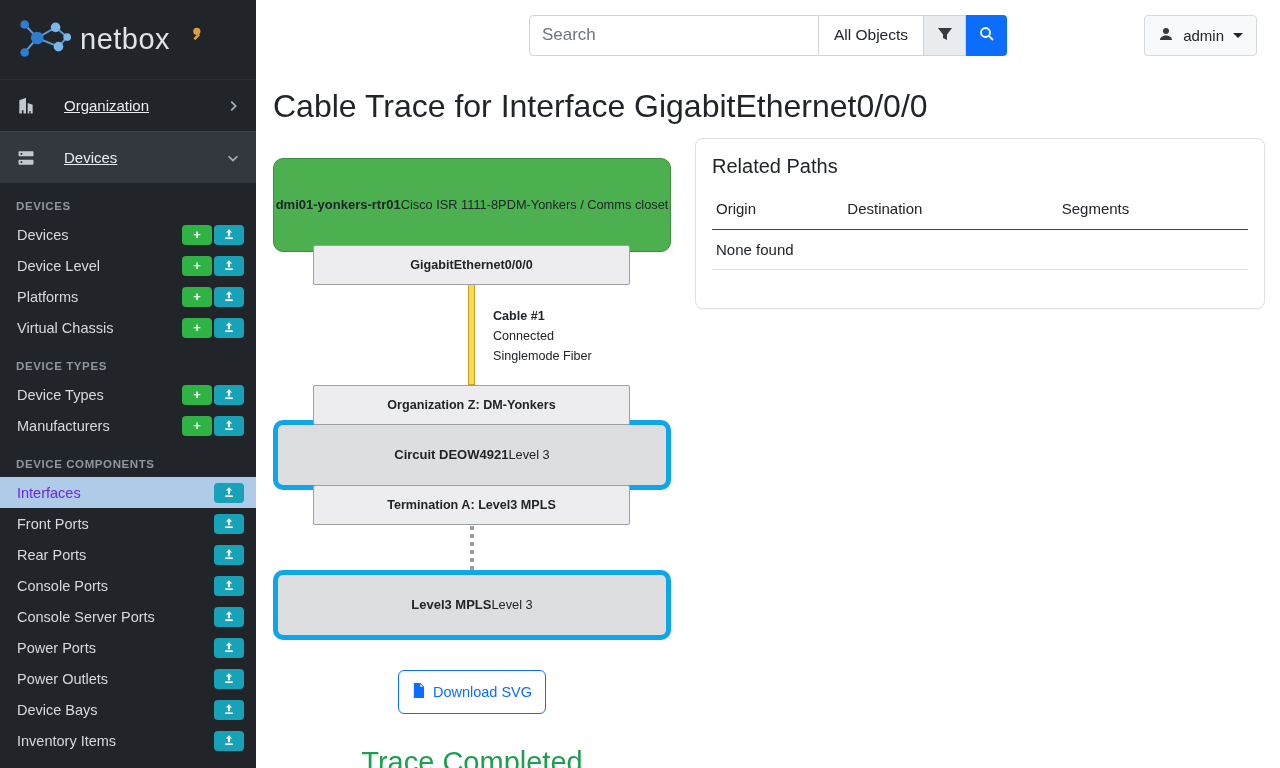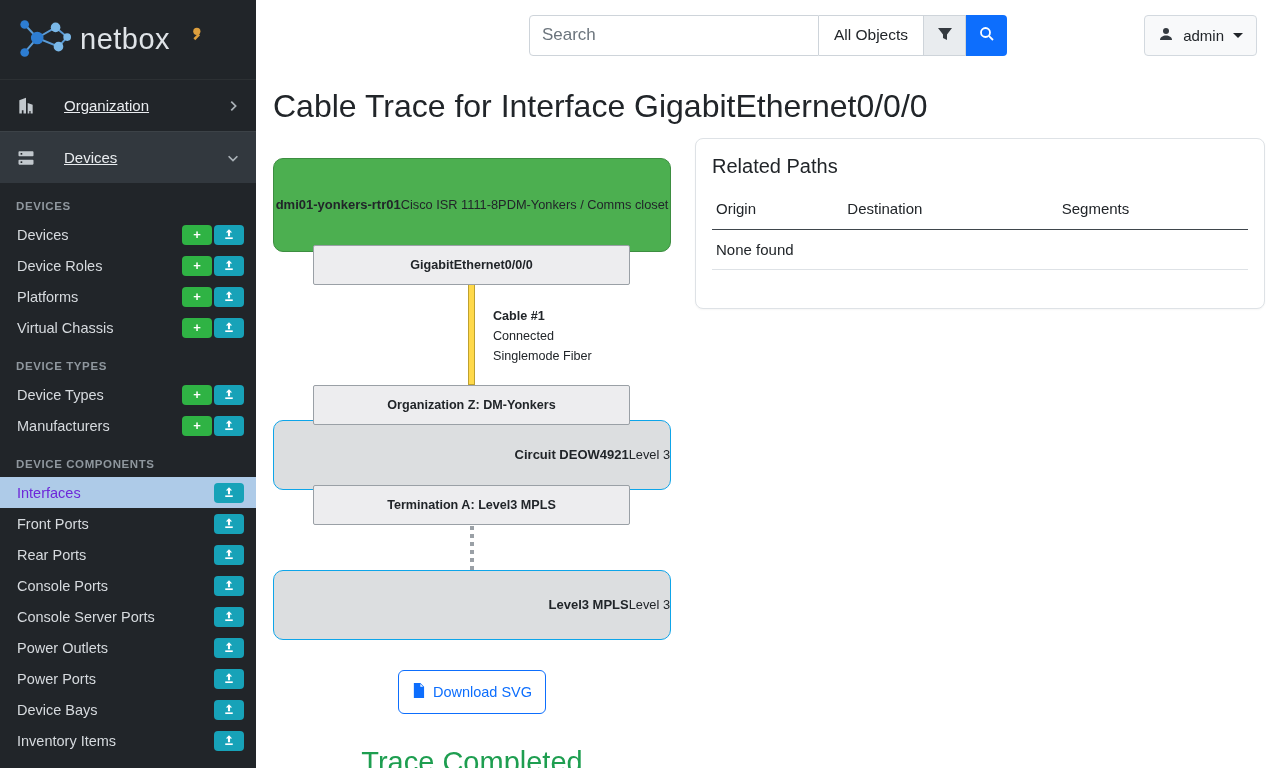--- a/index.html
+++ b/index.html
@@ -123,21 +123,21 @@
   .child-box {
     position: absolute; left: 40px; width: 317px; height: 40px;
     background: #ededef; border: 1px solid #9aa0a6; border-radius: 2px;
     display: flex; align-items: center; justify-content: center;
     font-weight: 700; font-size: 12.6px; color: #212529; cursor: pointer;
   }
   .iface-box { top: 87px; }
   .termz-box { top: 227px; }
   .terma-box { top: 327px; }
   .parent-gray {
-    background: #dcdee0; border: 1px solid #0ea5e9; color: #212529; justify-content: flex-end;
+    background: #dcdee0; border: 5px solid #0ea5e9; color: #212529;
   }
   .circuit-box { left: 0; right: 0; top: 262px; height: 70px; }
   .network-box { left: 0; right: 0; top: 412px; height: 70px; }
 
   .cable-line {
     position: absolute; left: 195px; top: 126px; height: 101px; width: 7px;
     background: var(--cable, #ffd94a); border: 1px solid #bfa12f;
   }
   .cable-info {
     position: absolute; left: 220px; top: 148px;
@@ -253,21 +253,21 @@
       <button class="mini-btn add">+</button>
       <button class="mini-btn import">
         <span><svg width="12" height="12" viewBox="0 0 16 16" fill="currentColor">
               <path d="M8 1.5 12.2 6H9.4v5H6.6V6H3.8L8 1.5z"></path>
               <rect x="3" y="12.5" width="10" height="2.2"></rect>
             </svg></span>
       </button>
     </span>
   </div>
   <div class="side-item">
-    <span class="label">Device Roles</span>
+    <span class="label">Device Level</span>
     <span class="btns">
       <button class="mini-btn add">+</button>
       <button class="mini-btn import">
         <span><svg width="12" height="12" viewBox="0 0 16 16" fill="currentColor">
               <path d="M8 1.5 12.2 6H9.4v5H6.6V6H3.8L8 1.5z"></path>
               <rect x="3" y="12.5" width="10" height="2.2"></rect>
             </svg></span>
       </button>
     </span>
   </div>
@@ -374,32 +374,32 @@
     <span class="btns">
       <button class="mini-btn import">
         <span><svg width="12" height="12" viewBox="0 0 16 16" fill="currentColor">
               <path d="M8 1.5 12.2 6H9.4v5H6.6V6H3.8L8 1.5z"></path>
               <rect x="3" y="12.5" width="10" height="2.2"></rect>
             </svg></span>
       </button>
     </span>
   </div>
   <div class="side-item">
+    <span class="label">Power Ports</span>
+    <span class="btns">
+      <button class="mini-btn import">
+        <span><svg width="12" height="12" viewBox="0 0 16 16" fill="currentColor">
+              <path d="M8 1.5 12.2 6H9.4v5H6.6V6H3.8L8 1.5z"></path>
+              <rect x="3" y="12.5" width="10" height="2.2"></rect>
+            </svg></span>
+      </button>
+    </span>
+  </div>
+  <div class="side-item">
     <span class="label">Power Outlets</span>
-    <span class="btns">
-      <button class="mini-btn import">
-        <span><svg width="12" height="12" viewBox="0 0 16 16" fill="currentColor">
-              <path d="M8 1.5 12.2 6H9.4v5H6.6V6H3.8L8 1.5z"></path>
-              <rect x="3" y="12.5" width="10" height="2.2"></rect>
-            </svg></span>
-      </button>
-    </span>
-  </div>
-  <div class="side-item">
-    <span class="label">Power Ports</span>
     <span class="btns">
       <button class="mini-btn import">
         <span><svg width="12" height="12" viewBox="0 0 16 16" fill="currentColor">
               <path d="M8 1.5 12.2 6H9.4v5H6.6V6H3.8L8 1.5z"></path>
               <rect x="3" y="12.5" width="10" height="2.2"></rect>
             </svg></span>
       </button>
     </span>
   </div>
   <div class="side-item">

